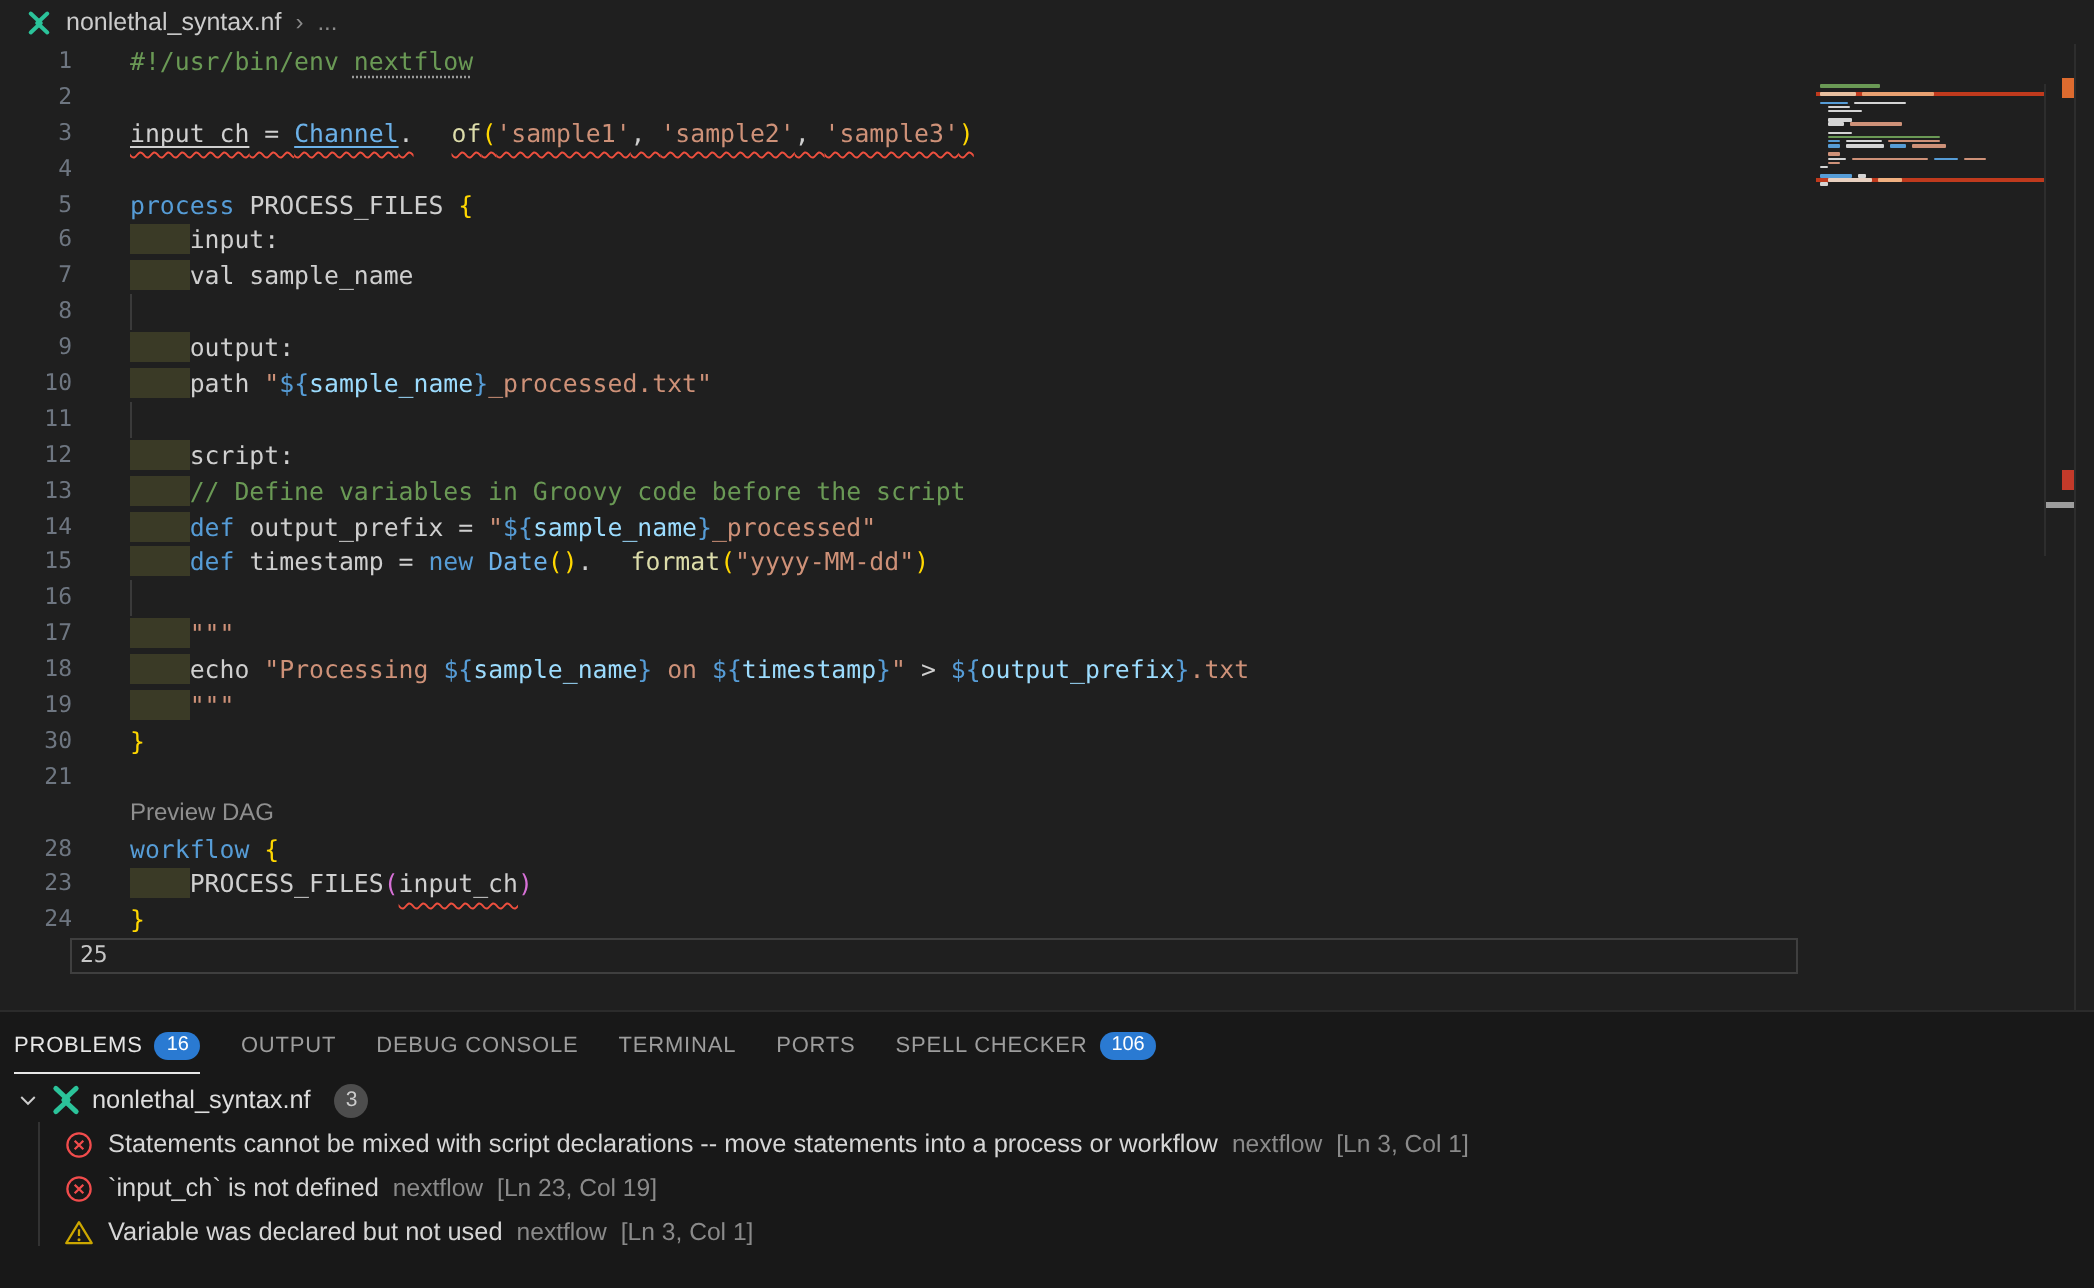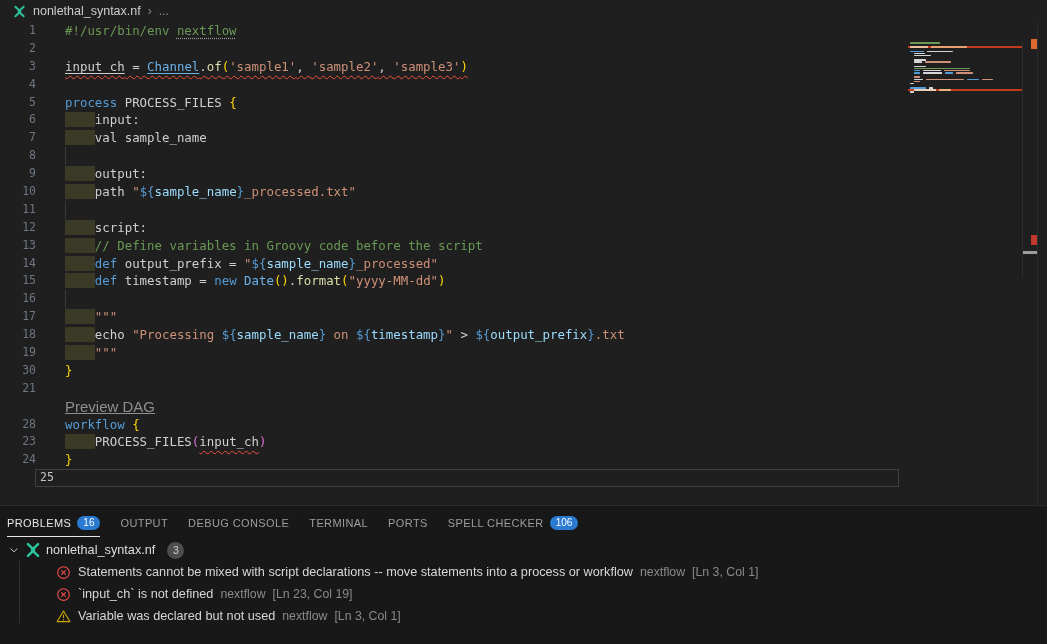--- a/index.html
+++ b/index.html
@@ -18,24 +18,24 @@
   .code-rows { position:absolute; top:0; left:0; right:147px; }
   .row { display:flex; height:17.9px; line-height:17.9px;
          font-family:"DejaVu Sans Mono", monospace; font-size:12.4px; position:relative; }
   .ln { width:36px; text-align:right; color:#6e7681; font-size:11.5px; flex:none;
         line-height:17.9px; user-select:none; }
   .code-text { padding-left:29px; white-space:pre; color:#cccccc; }
   .row.active .ln { color:#c6c6c6;padding-left:40px; }
   .row.active::before { content:""; position:absolute; left:35px; right:1px; top:0; bottom:0;
         border:1px solid #3f3f3f; pointer-events:none; }
   .lens-text { padding-left:29px; font-family:"Liberation Sans",sans-serif;
-        font-size:15px; color:#8f8f8f; line-height:17.9px;text-decoration:underline; }
+        font-size:12px; color:#8f8f8f; line-height:17.9px; }
   
   .tk-comment { color:#6A9955; } .tk-kw { color:#569CD6; } .tk-type { color:#6CB1E8; }
-  .tk-str { color:#CE9178; } .tk-fn { color:#DCDCAA; } .tk-br1 { color:#FFD700; }
+  .tk-str { color:#CE9178; } .tk-fn { color:#DCDCAA;margin-left:19px; } .tk-br1 { color:#FFD700; }
   .tk-br2 { color:#D670D6; } .tk-interp { color:#569CD6; } .tk-var { color:#9CDCFE; }
   .tk-txt { color:#cfcfcf; }
   .hl4 { background:#3a3a26; }
   .u-solid { text-decoration:underline; text-underline-offset:2px; }
   .u-dotted { text-decoration:underline dotted #9a9a9a; text-underline-offset:3px; }
   .sqline { text-decoration:underline wavy #ef4f3e; text-decoration-skip-ink:none;
             text-underline-offset:4px; text-decoration-thickness:1px; }
   .guide { display:inline-block; width:1px; height:17.9px; background:#3a3a3a; vertical-align:top; }
 
   
@@ -57,21 +57,21 @@
   .badge { background:#2a7ad2; color:#ffffff; font-size:10px; line-height:14px;
          border-radius:9px; padding:0 6px; min-width:9px; text-align:center; letter-spacing:0; }
   .tree { color:#cccccc; font-size:12.7px; }
   .tree-header { display:flex; align-items:center; height:22px; padding-left:8px; gap:5px; cursor:pointer; }
   .tree-file { color:#dddddd; }
   .count-badge { background:#4d4d4d; color:#cccccc; width:17px; height:17px; border-radius:50%;
          font-size:10.5px; display:flex; align-items:center; justify-content:center; margin-left:7px; }
   .tree-body { position:relative; }
   .tree-body::before { content:""; position:absolute; left:19px; top:0; bottom:4px;
          width:1px; background:#323232; }
-  .prob-row { display:flex; align-items:center; height:22px; padding-left:32px; gap:7px; cursor:pointer;margin-left:24px; }
+  .prob-row { display:flex; align-items:center; height:22px; padding-left:32px; gap:7px; cursor:pointer; }
   .msg { color:#d6d6d6; white-space:nowrap; }
   .src, .loc { color:#8a8a8a; font-size:12.3px; white-space:nowrap; }
   .icon-box { display:flex; align-items:center; justify-content:center; flex:none; }
 </style>
 </head>
 <body>
 
 <div class="screen">
 
   <div class="breadcrumb-bar">

